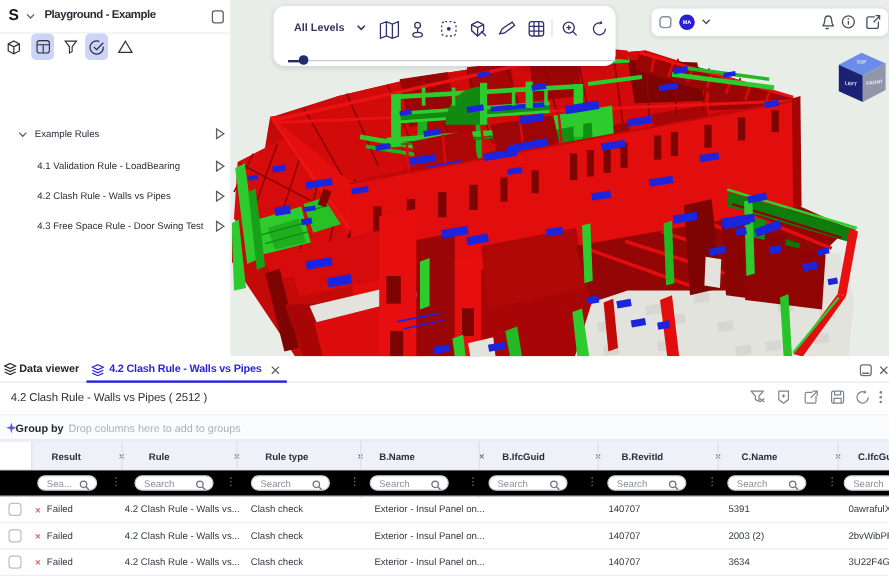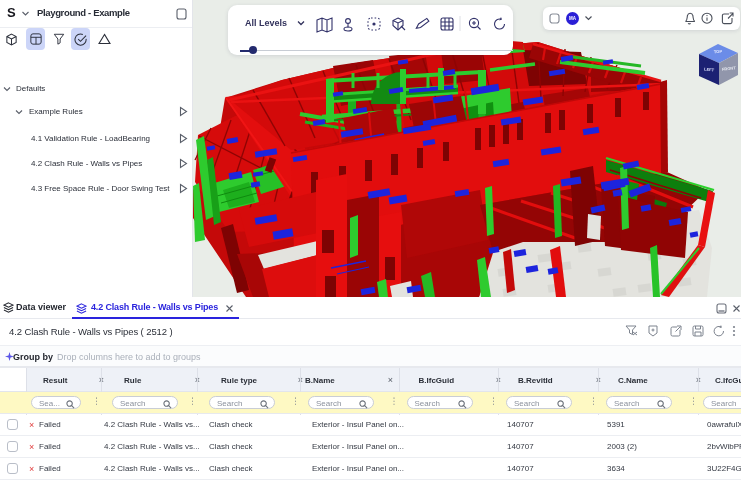--- a/index.html
+++ b/index.html
@@ -35,21 +35,21 @@
 #tabbar { position:absolute; left:0; top:0; width:741px; height:22px; border-bottom:1px solid #e7e9ee; }
 #tab-dv { position:absolute; left:16px; top:5px; font-size:9px; font-weight:bold; color:#23262e; }
 #tab-active { position:absolute; left:91px; top:5px; font-size:9px; font-weight:bold; color:#2a24dd; letter-spacing:-0.15px; }
 #tab-underline { position:absolute; left:72px; top:20px; width:167px; height:2px; background:#2a24dd; }
 #ptitle { position:absolute; left:9px; top:29px; font-size:9.5px; color:#2b2f38; letter-spacing:-0.1px; }
 #groupby { position:absolute; left:0; top:48px; width:741px; height:22px; border-top:1px solid #edeff3; border-bottom:1px solid #e7e9ee; background:#fbfcfd; }
 #gb-lab { position:absolute; left:13px; top:6px; font-size:9px; font-weight:bold; color:#23262e; }
 #gb-hint { position:absolute; left:57px; top:6px; font-size:9px; color:#aab0ba; }
 #thead { position:absolute; left:0; top:70px; width:741px; height:25px; border-top:1px solid #e7e9ee; border-bottom:1px solid #e2e5ec; }
 #thead-bg { position:absolute; left:26px; top:70px; width:715px; height:25px; background:#eef1f7; }
-#tsearch { position:absolute; left:0; top:95px; width:741px; height:22px; background:#fef9c3; border-bottom:1px solid #e7e9ee; }
+#tsearch { position:absolute; left:0; top:95px; width:741px; height:22px; background:#000000; border-bottom:1px solid #e7e9ee; }
 .hcell { position:absolute; top:0; height:25px; font-size:8px; font-weight:bold; color:#2b2f38;margin-left:12px; }
 .hcell .nm { position:absolute; top:8px; }
 .hcell .x { position:absolute; right:9px; top:7px; font-weight:normal; color:#555b66; font-size:9px; }
 .hsep { position:absolute; top:0; width:1px; height:47px; background:#dde0e8; }
 .sinput { position:absolute; top:4px; height:13px; border:1px solid #c9cdd6; border-radius:7px; background:#fff; }
 .sinput .ph { position:absolute; left:7px; top:2px; font-size:8px; color:#8b919c; }
 .kebab { position:absolute; top:4px; font-size:9px; color:#7d838e; letter-spacing:0; }
 .drow { position:absolute; left:0; width:741px; height:22px; border-bottom:1px solid #eceef2; font-size:8px; color:#333842; }
 .drow .cb { position:absolute; left:7px; top:5px; width:11px; height:11px; border:1px solid #b9bec8; border-radius:3px; background:#fff; }
 .drow span { position:absolute; top:6px; white-space:nowrap; }
@@ -436,26 +436,20 @@
           <path d="M4.5 6.5L7 9l6-6.2"></path>
         </svg>
   </div>
   <div class="iconbtn" style="left:95px;top:28px;">
     <svg width="13" height="12" viewBox="0 0 14 13" fill="none" stroke="#2b2f3a" stroke-width="1.1">
           <path d="M7 1.5L13 11.5H1z"></path>
         </svg>
   </div>
 
 
-  <div class="tree-row" style="top:80px;">
-    <svg class="abs" style="left:3px;top:6px" width="8" height="7" viewBox="0 0 8 7">
-          <path d="M1 1.5l3 3 3-3" stroke="#5a5f6a" stroke-width="1.1" fill="none"></path>
-        </svg>
-    <span class="txt" style="left:16px">Defaults</span>
-  </div>
   <div class="tree-row" style="top:103px;">
     <svg class="abs" style="left:15px;top:6px" width="8" height="7" viewBox="0 0 8 7">
           <path d="M1 1.5l3 3 3-3" stroke="#5a5f6a" stroke-width="1.1" fill="none"></path>
         </svg>
     <span class="txt" style="left:29px">Example Rules</span>
     <svg class="play" width="9" height="11" viewBox="0 0 9 11">
           <path d="M1.5 1.5l6 4-6 4z" fill="none" stroke="#5a5f6a" stroke-width="1.1"></path>
         </svg>
   </div>
   <div class="tree-row" style="top:130px;">
@@ -545,21 +539,21 @@
         <div class="hcell" style="left:101px;width:96px">
           <span class="nm" style="left:11px">Rule</span>
           <span class="x">×</span>
         </div>
         <div class="hsep" style="left:101px"></div>
         <div class="hcell" style="left:197px;width:103px">
           <span class="nm" style="left:12px">Rule type</span>
           <span class="x">×</span>
         </div>
         <div class="hsep" style="left:197px"></div>
-        <div class="hcell" style="left:285px;width:105px">
+        <div class="hcell" style="left:296px;width:105px">
           <span class="nm" style="left:8px">B.Name</span>
           <span class="x">×</span>
         </div>
         <div class="hsep" style="left:300px"></div>
         <div class="hcell" style="left:398.5px;width:99.5px">
           <span class="nm" style="left:8px">B.IfcGuid</span>
           <span class="x">×</span>
         </div>
         <div class="hsep" style="left:398.5px"></div>
         <div class="hcell" style="left:498px;width:100px">

